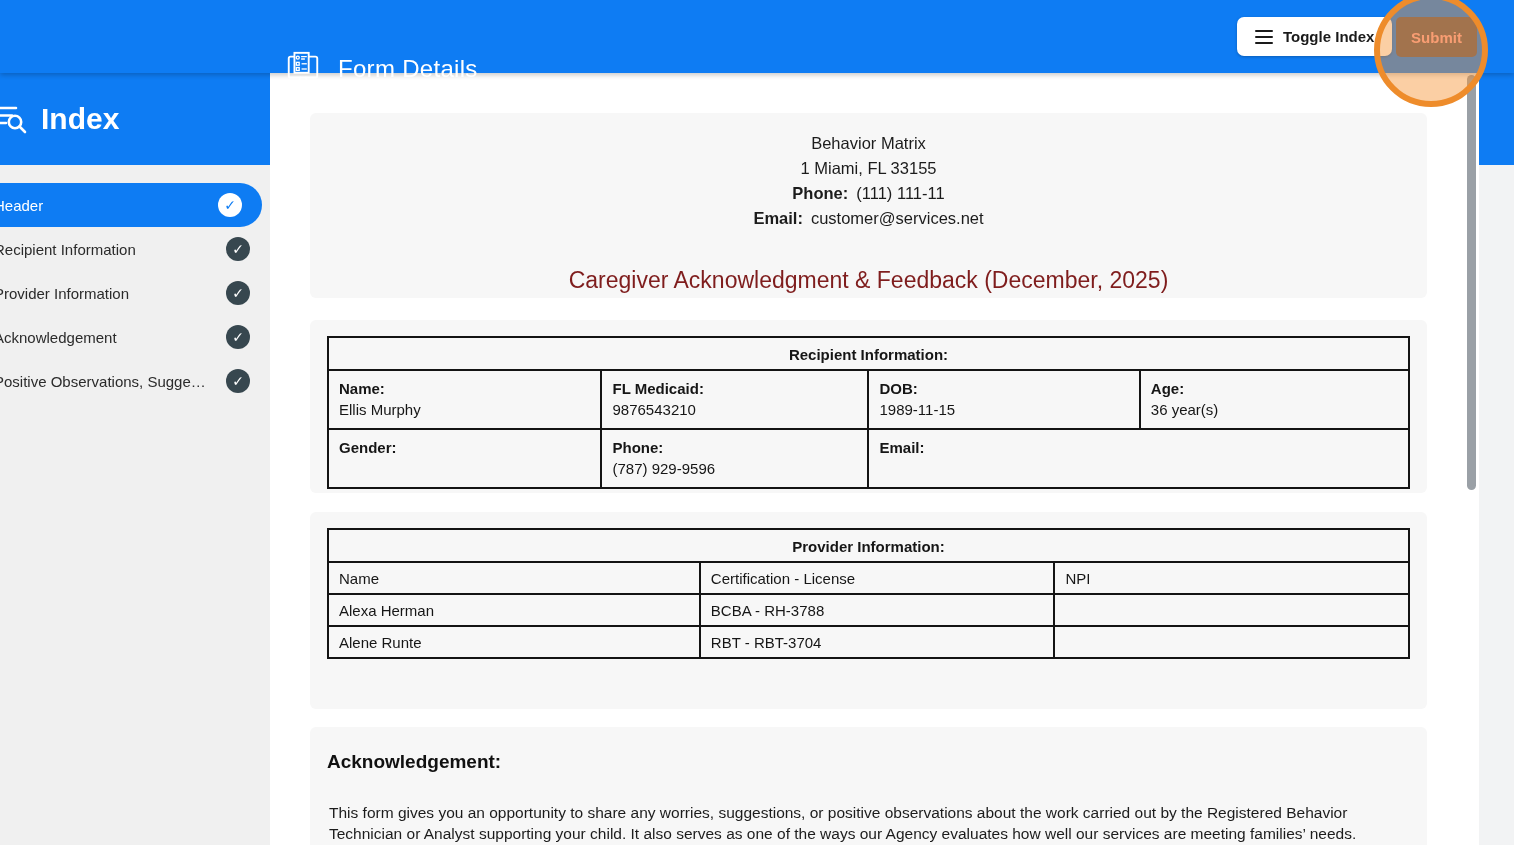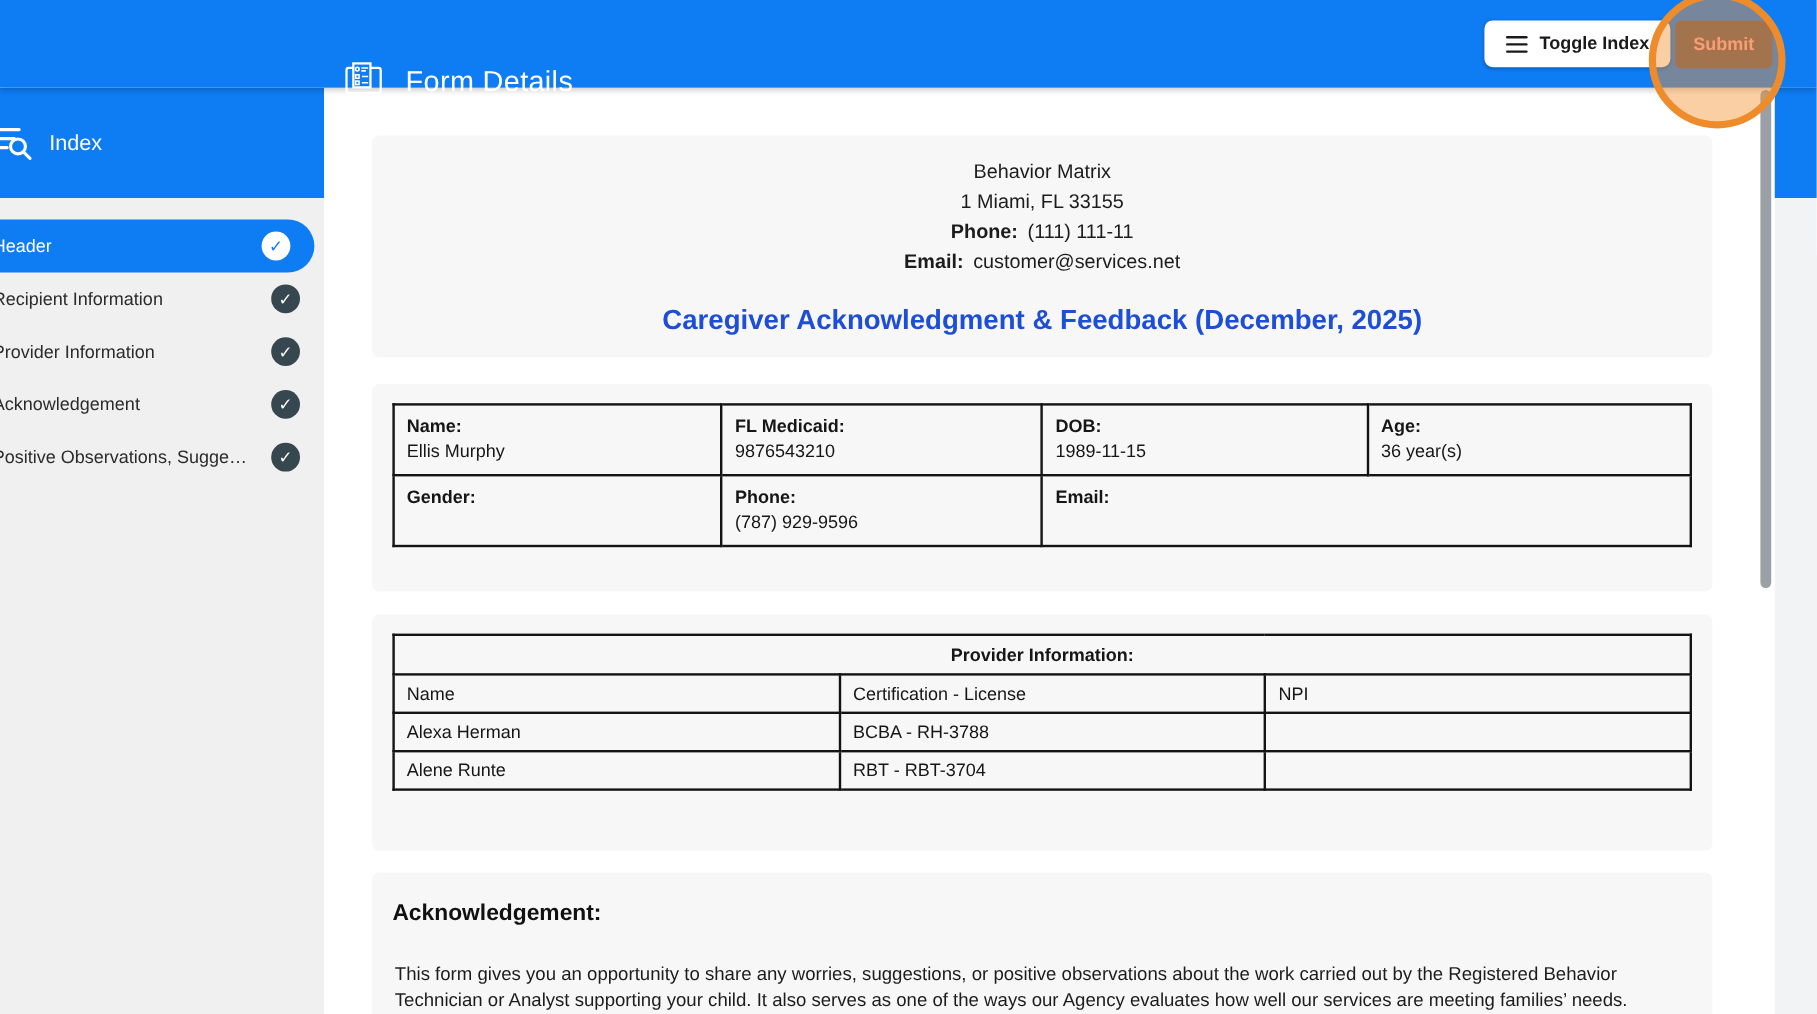--- a/index.html
+++ b/index.html
@@ -46,41 +46,41 @@
   
   .scroll-thumb{position:absolute;left:1467px;top:75px;width:9px;height:415px;background:var(--thumb);
                 border-radius:5px;z-index:8;}
 
   
   .sidebar{position:absolute;left:0;top:73px;width:270px;height:772px;background:var(--sidebar-bg);
            overflow:hidden;z-index:10;}
   .sidebar-head{height:92px;background:var(--blue);display:flex;align-items:center;}
   .sidebar-head-inner{display:flex;align-items:center;gap:13px;margin-left:-12px;padding-left:6px;}
   .index-icon{width:34px;height:30px;flex:0 0 auto;}
-  .sidebar-title{color:#fff;font-size:18px;font-weight:400;}
+  .sidebar-title{color:#fff;font-size:30px;font-weight:700;}
   .nav{margin-top:18px;}
   .nav-item{position:relative;height:44px;display:flex;align-items:center;cursor:pointer;}
   .nav-label{margin-left:-6px;font-size:15px;color:#2b2b2b;white-space:nowrap;overflow:hidden;
              max-width:218px;text-overflow:ellipsis;}
   .nav-item .check{position:absolute;right:20px;top:10px;width:24px;height:24px;border-radius:50%;
         background:var(--check-dark);color:#fff;font-size:14px;font-weight:700;line-height:24px;
         text-align:center;}
   .nav-item.active{background:var(--blue);border-radius:0 24px 24px 0;width:262px;}
   .nav-item.active .nav-label{color:#fff;}
   .nav-item.active .check{background:#fff;color:var(--blue);}
 
   
   .main{position:absolute;left:270px;top:73px;width:1196px;height:772px;background:#fff;overflow:hidden;}
   .card{position:absolute;left:40px;width:1117px;background:var(--card);border-radius:6px;}
 
   .card-org{top:40px;height:185px;text-align:center;padding-top:18px;}
   .org-line{font-size:16.5px;color:#1c1c1c;line-height:25px;}
   .org-line b{font-weight:700;}
   .org-line .sep{display:inline-block;width:8px;}
-  .form-title{margin-top:22px;font-size:23px;font-weight:700;color:#1d4ed8;}
+  .form-title{margin-top:36px;font-size:23px;font-weight:400;color:#7f1d1d;}
 
   table.grid{border-collapse:collapse;table-layout:fixed;width:1083px;margin:16px 17px;
              font-size:15px;color:#161616;}
   table.grid td{border:2px solid var(--ink);padding:0 10px;vertical-align:top;}
   .t-title{font-weight:700;text-align:center;height:33px;vertical-align:middle !important;padding:6px 10px 5px !important;}
   .cell-lv{padding:7px 10px 8px !important;margin-top:40px;}
   .cell-lv .lbl{font-weight:700;line-height:21px;}
   .cell-lv .val{line-height:21px;min-height:21px;}
   .card-recipient{top:247px;height:173px;}
   .card-provider{top:439px;height:197px;}
@@ -168,20 +168,23 @@
 
     <div class="card card-recipient">
       <table class="grid">
         <colgroup>
             <col style="width:25.3%">
             <col style="width:24.7%">
             <col style="width:25.1%">
             <col style="width:24.9%">
           </colgroup>
         <tbody>
+            <tr>
+              <td class="t-title" colspan="4">Recipient Information:</td>
+            </tr>
         <tr>
           <td class="cell-lv">
                 <div class="lbl">Name:</div>
                 <div class="val">Ellis Murphy</div>
               </td>
           <td class="cell-lv">
                 <div class="lbl">FL Medicaid:</div>
                 <div class="val">9876543210</div>
               </td>
           <td class="cell-lv">

